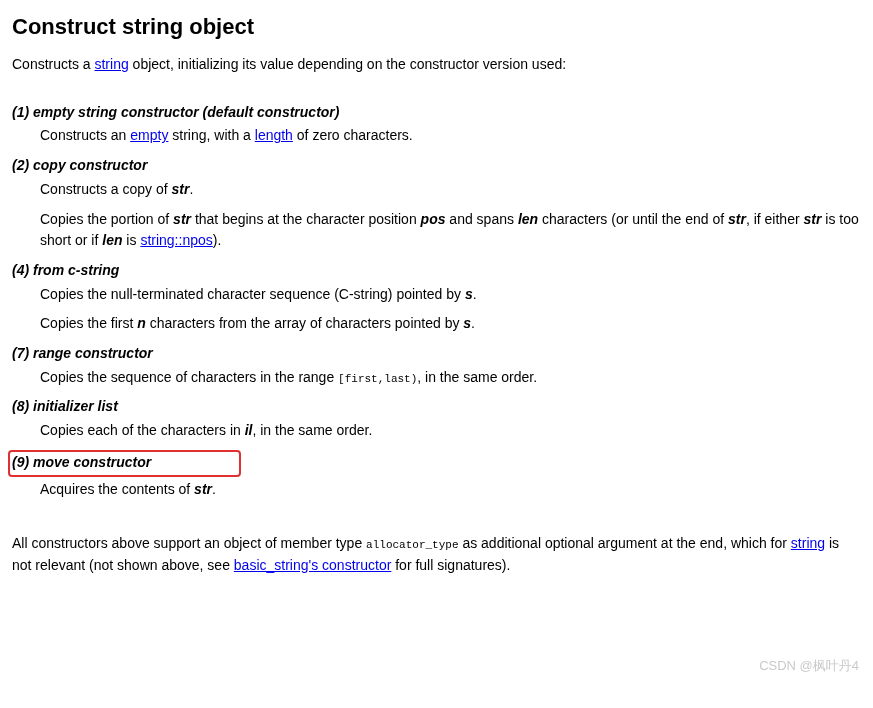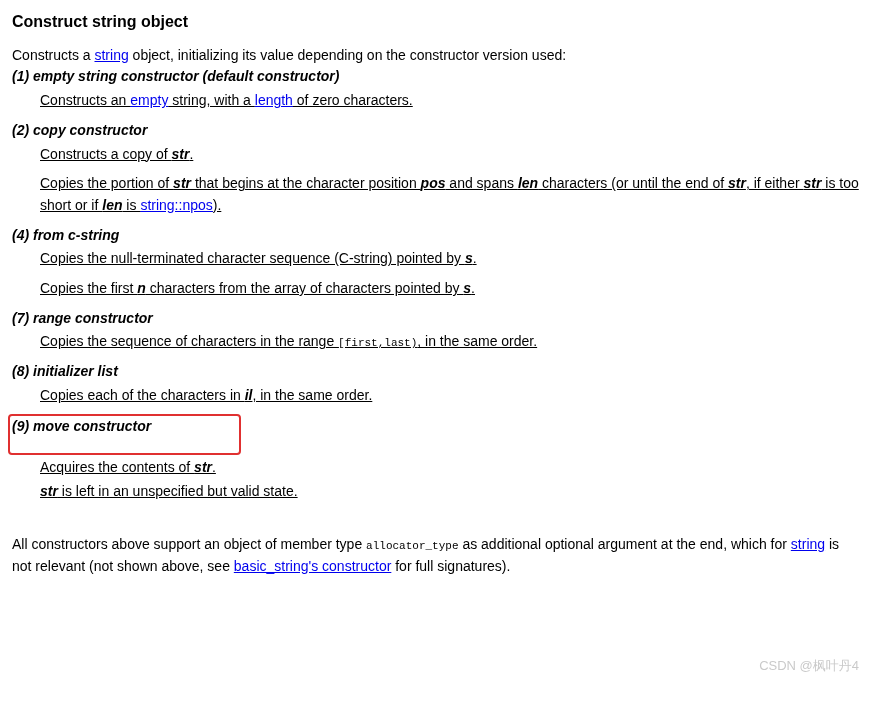--- a/index.html
+++ b/index.html
@@ -6,58 +6,58 @@
     font-family: Arial, Helvetica, sans-serif;
     font-size: 14px;
     color: #000;
     margin: 0;
     padding: 10px 12px;
     width: 873px;
     box-sizing: border-box;
     line-height: 1.55;
   }
   h1 {
-    font-size: 16px;
+    font-size: 22px;
     font-weight: bold;
     margin: 0 0 10px 0;
   }
   a {
     color: #0000EE;
     text-decoration: underline;
   }
   .intro {
+    margin-bottom: 26px;
   }
   .item {
     margin-bottom: 8px;
   }
   .heading {
     font-style: italic;
     font-weight: bold;
     margin: 0 0 2px 0;
   }
   .desc {
     margin: 0 0 0 28px;
-    text-decoration: underline;
   }
   .desc p {
     margin: 2px 0;
   }
   .bi {
     font-weight: bold;
     font-style: italic;
   }
   code, .mono {
     font-family: "Courier New", monospace;
     font-size: 11px;
   }
   .highlight-box {
     display: inline-block;
     border: 2px solid #E03030;
     border-radius: 4px;
-    padding: 0px 88px 15px 2px;
+    padding: 0px 88px 2px 2px;
     margin-left: -4px;
   }
   .footnote {
     margin-top: 32px;
   }
   .watermark {
     position: absolute;
     right: 14px;
     top: 656px;
     font-size: 13px;
@@ -98,21 +98,20 @@
       <div class="desc">Copies the sequence of characters in the range <span class="mono">[first,last)</span>, in the same order.</div>
     </div>
     <div class="item">
       <div class="heading">(8) initializer list</div>
       <div class="desc">Copies each of the characters in <span class="bi">il</span>, in the same order.</div>
     </div>
     <div class="item">
       <div class="heading"><span class="highlight-box">(9) move constructor</span></div>
       <div class="desc">
         <p>Acquires the contents of <span class="bi">str</span>.</p>
-        <p><span class="bi">str</span> is left in an unspecified but valid state.</p>
       </div>
     </div>
   </div>
 
 <div class="footnote">
   <span>All constructors above support an object of member type </span><span class="mono">allocator_type</span><span> as additional optional argument at the end, which for </span><a href="#">string</a><span> is not relevant (not shown above, see </span><a href="#">basic_string's constructor</a><span> for full signatures).</span>
 </div>
 
 <div class="watermark">CSDN @枫叶丹4</div>
 

